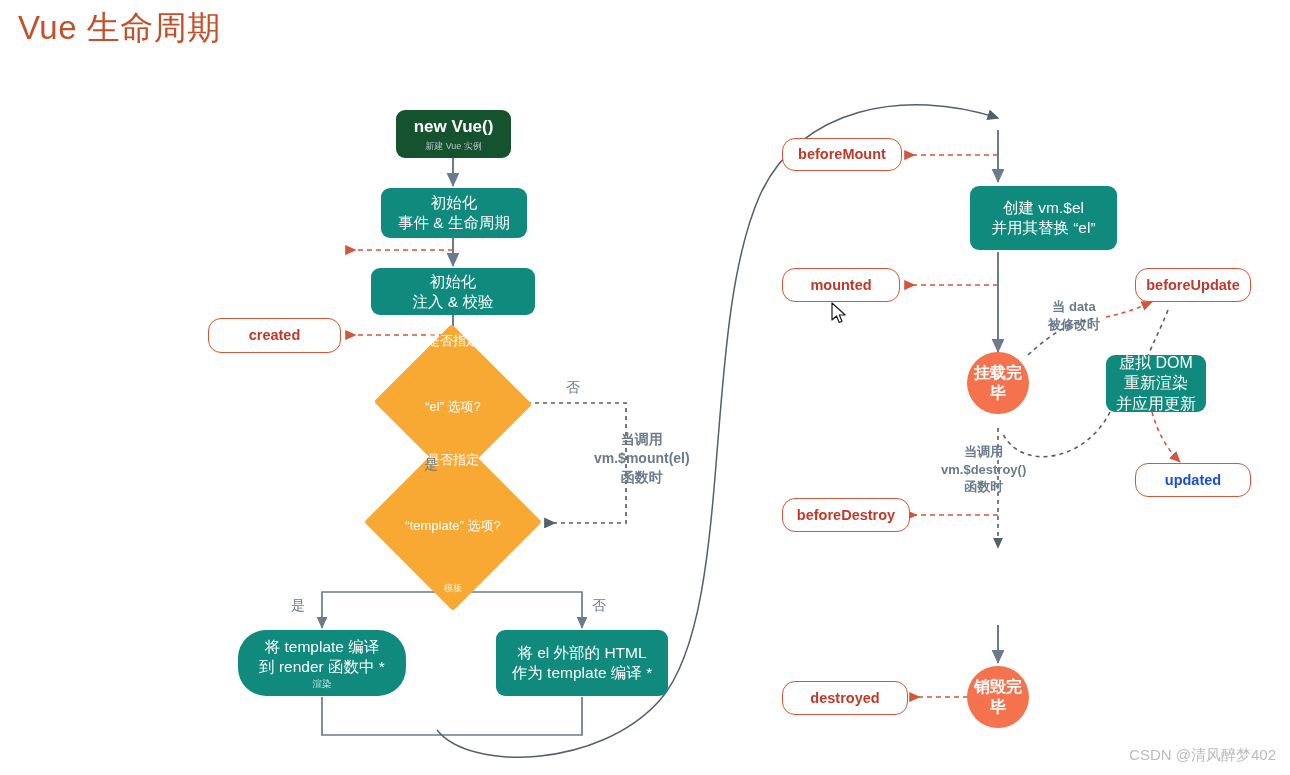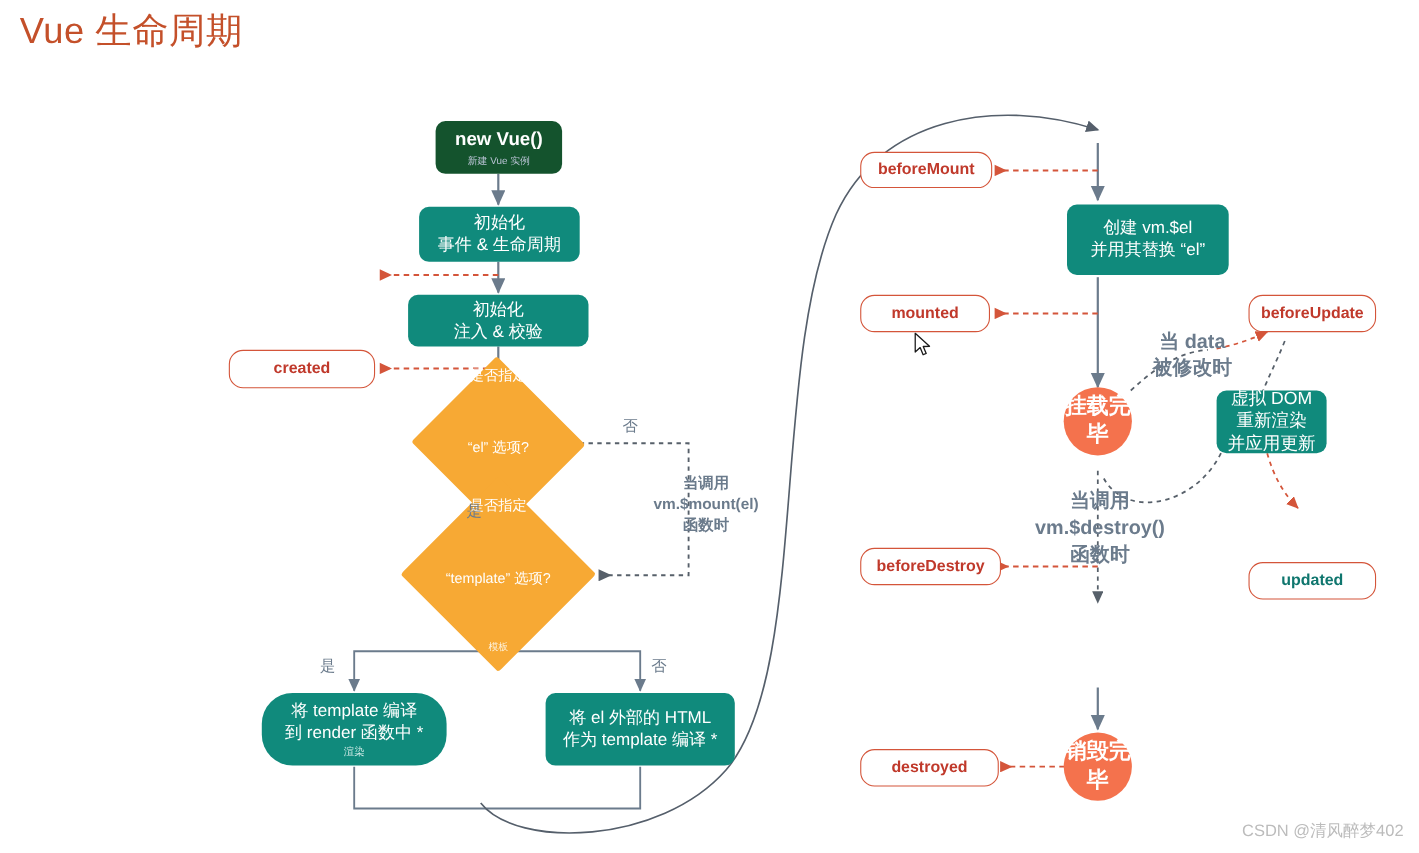--- a/index.html
+++ b/index.html
@@ -114,37 +114,37 @@
     font-size: 9px;
     color: #fdf2dd;
     line-height: 1;
     margin-top: 1px;
   }
   
   .circle {
     border-radius: 50%;
     background: #f4724d;
     color: #ffffff;
-    font-size: 20px;
+    font-size: 16px;
     font-weight: bold;
   }
   
   .elabel {
     position: absolute;
     color: #6b7b8c;
     font-size: 14px;
     line-height: 1.35;
     text-align: center;
     white-space: nowrap;
   }
   .elabel.bold {
     font-weight: bold;
   }
   .elabel.small {
-    font-size: 18px;
+    font-size: 13px;
   }
   #watermark {
     position: absolute;
     right: 14px;
     bottom: 10px;
     color: #bcbcbc;
     font-size: 15px;
     white-space: nowrap;
   }
   #cursor {
@@ -289,21 +289,21 @@
   <div class="node proc" style="left: 1106px; top: 355px; width: 100px; height: 57px; font-size: 16px; background: rgb(16, 138, 124);">
     <div>虚拟 DOM</div>
     <div>重新渲染</div>
     <div>并应用更新</div>
   </div>
 
   <div class="node hook" style="left: 1135px; top: 268px; width: 116px; height: 34px; border-color: rgb(212, 85, 58); color: rgb(192, 57, 43);">
     <span>beforeUpdate</span>
   </div>
 
-  <div class="node hook" style="left: 1135px; top: 463px; width: 116px; height: 34px; border-color: rgb(212, 85, 58); color: #0f766e; margin-top: 48px;">
+  <div class="node hook" style="left: 1135px; top: 463px; width: 116px; height: 34px; border-color: rgb(212, 85, 58); color: #1d4ed8;">
     <span>updated</span>
   </div>
 
   <div class="node hook" style="left: 782px; top: 498px; width: 128px; height: 34px; border-color: rgb(212, 85, 58); color: rgb(192, 57, 43);">
     <span>beforeDestroy</span>
   </div>
 
 
   <div class="node circle" style="left: 967px; top: 666px; width: 62px; height: 62px; background: rgb(244, 114, 77);">
     <span>销毁完毕</span>

